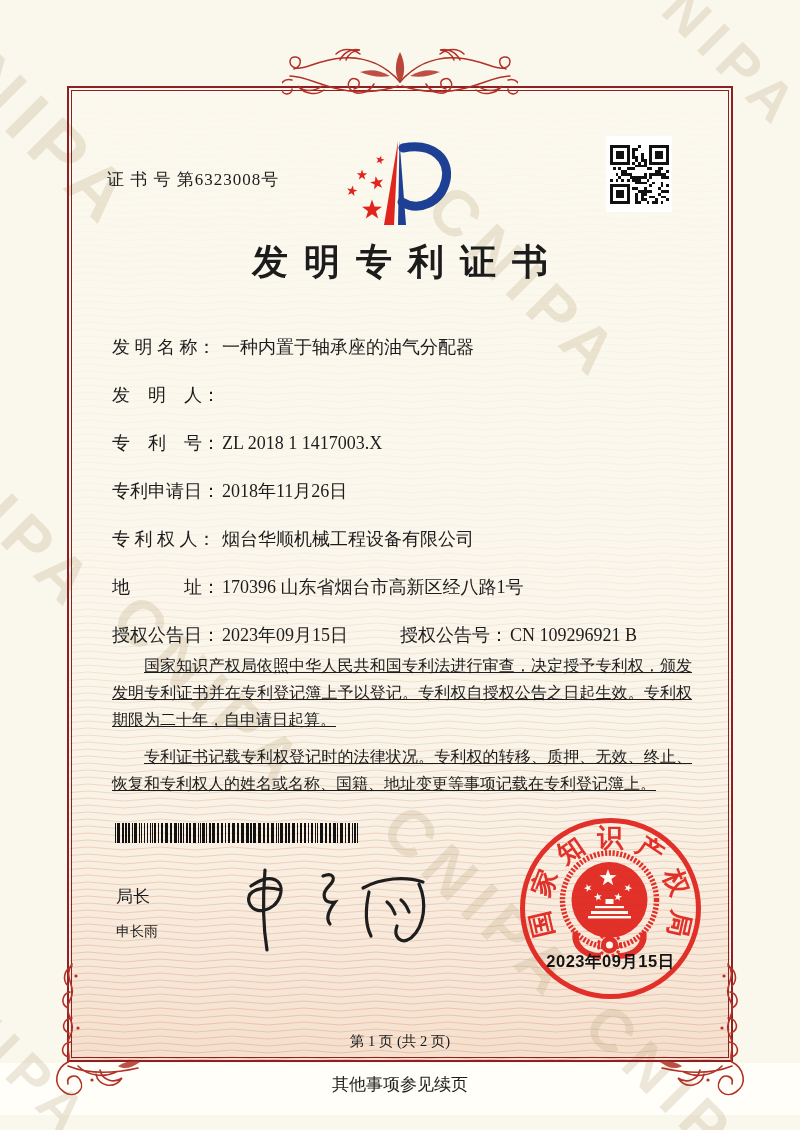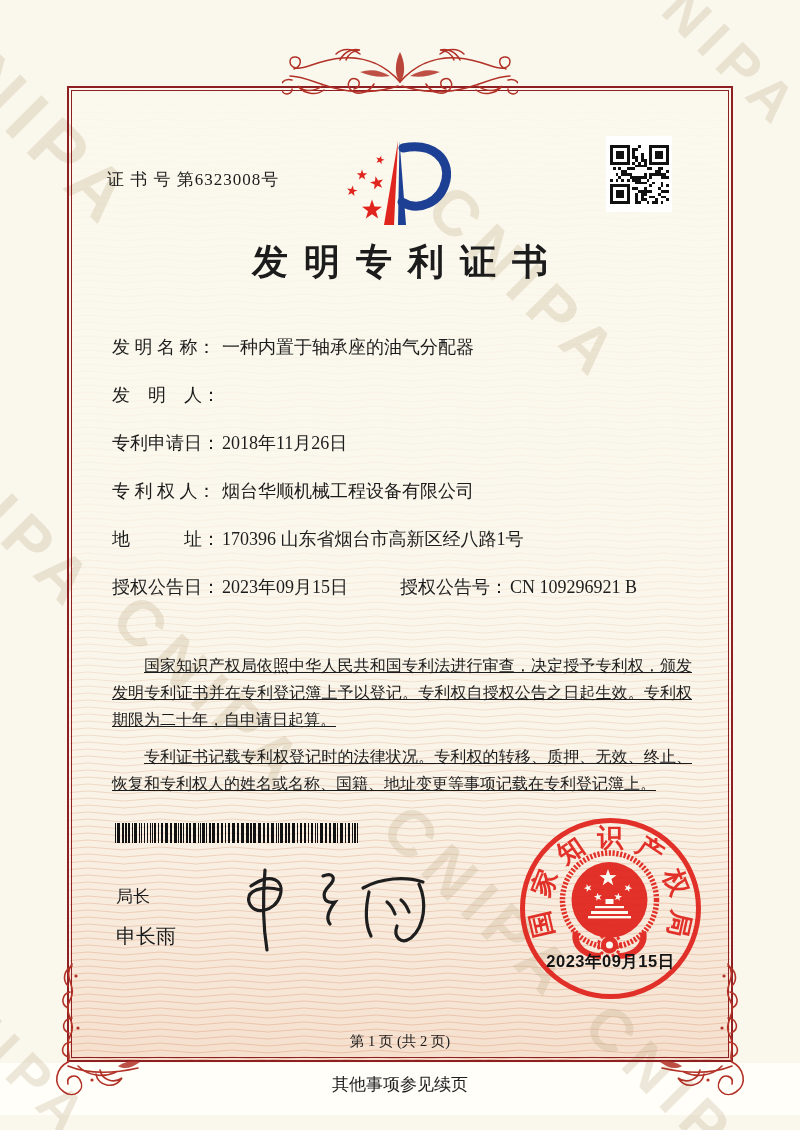--- a/index.html
+++ b/index.html
@@ -26,21 +26,21 @@
   .f-label{flex:0 0 110px;white-space:pre;}
   .f-value{flex:1;white-space:pre;}
   .f-value.fixed{flex:0 0 178px;}
   .f-label2{flex:0 0 110px;white-space:pre;}
   .paras{position:absolute;left:112px;width:580px;top:652px;z-index:4;}
   .paras p{margin:0;font-size:16px;line-height:27px;text-indent:2em;text-align:justify;text-decoration:underline;}
   .paras p + p{margin-top:10px;}
   .barcode{position:absolute;left:115px;top:823px;z-index:4;}
   .sig-title{position:absolute;left:116px;top:885px;font-size:17px;z-index:4;
              font-family:"Liberation Sans","DejaVu Sans",sans-serif;}
-  .sig-name{position:absolute;left:116px;top:923px;font-size:20px;z-index:4;
+  .sig-name{position:absolute;left:116px;top:923px;font-size:14px;z-index:4;
             font-family:Liberation Serif, serif;}
   .signature{position:absolute;left:235px;top:860px;z-index:4;}
   .seal{position:absolute;left:517px;top:815px;z-index:4;}
   .seal-date{position:absolute;left:517px;top:951px;width:187px;text-align:center;z-index:5;
              font-family:"Liberation Sans","DejaVu Sans",sans-serif;font-size:16.5px;font-weight:600;
              color:#141414;letter-spacing:.5px;}
   .page-info{position:absolute;left:0;top:1032px;width:100%;text-align:center;font-size:14.5px;z-index:4;}
   .footer-note{position:absolute;left:0;top:1073px;width:100%;text-align:center;font-size:17px;z-index:4;}
 </style>
 </head>
@@ -353,20 +353,24 @@
 
   <div class="fields">
     <div class="field-row">
       <span class="f-label">发 明 名 称：</span>
       <span class="f-value">一种内置于轴承座的油气分配器</span>
     </div>
     <div class="field-row">
       <span class="f-label">发　明　人：</span>
     </div>
     <div class="field-row">
+      <span class="f-label">专　利　号：</span>
+      <span class="f-value">ZL 2018 1 1417003.X</span>
+    </div>
+    <div class="field-row">
       <span class="f-label">专利申请日：</span>
       <span class="f-value">2018年11月26日</span>
     </div>
     <div class="field-row">
       <span class="f-label">专 利 权 人：</span>
       <span class="f-value">烟台华顺机械工程设备有限公司</span>
     </div>
     <div class="field-row">
       <span class="f-label">地　　　址：</span>
       <span class="f-value">170396 山东省烟台市高新区经八路1号</span>

